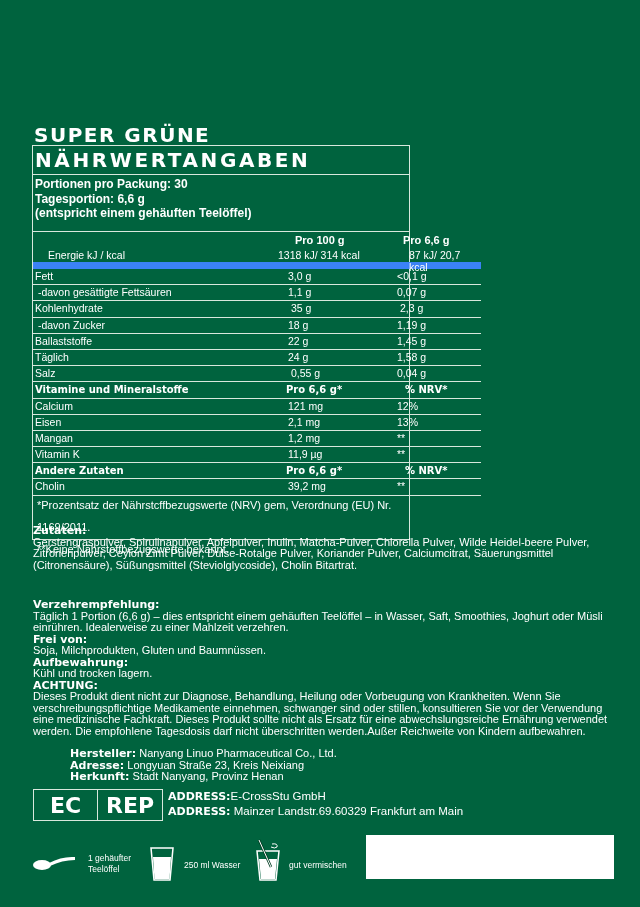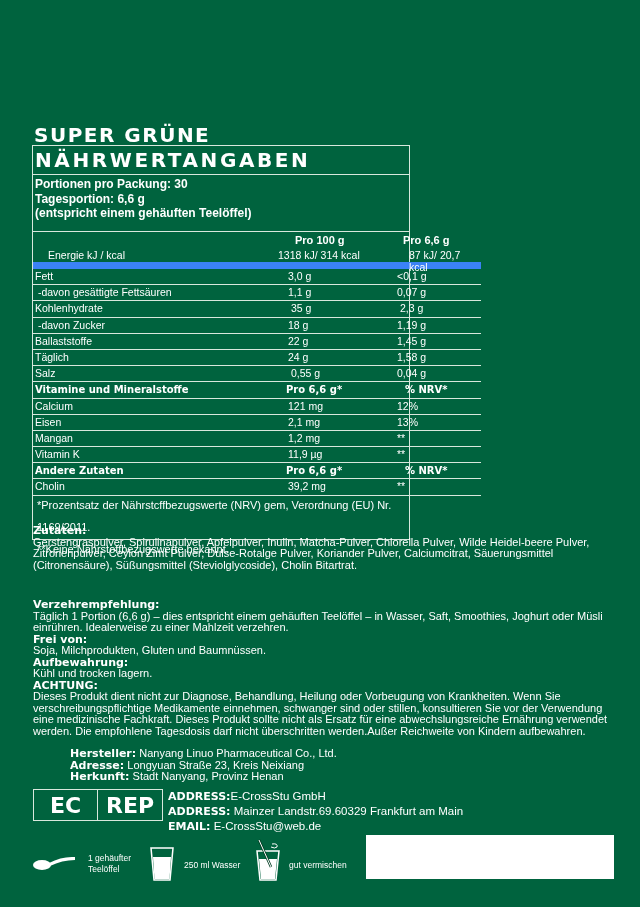--- a/index.html
+++ b/index.html
@@ -230,21 +230,20 @@
   <div><span class="hd">Herkunft:</span><span style="white-space:pre"> Stadt Nanyang, Provinz Henan</span></div>
 </div>
 
 <div class="abs ecrep">
   <div class="cell c1">EC</div>
   <div class="cell c2">REP</div>
 </div>
 <div class="abs rep-info">
   <div><b>ADDRESS:</b><span>E-CrossStu GmbH</span></div>
   <div><b>ADDRESS:</b><span style="white-space:pre"> Mainzer Landstr.69.60329 Frankfurt am Main</span></div>
-  <div><b>EMAIL:</b><span style="white-space:pre"> E-CrossStu@web.de</span></div>
 </div>
 
 <div class="abs" style="left:32px; top:852px;">
   <svg width="44" height="22" viewBox="0 0 44 22">
     <ellipse cx="10" cy="13" rx="9" ry="5" fill="#ffffff"></ellipse>
     <path d="M17 11 Q30 4 43 5 L43 8 Q30 8 18 14 Z" fill="#ffffff"></path>
   </svg>
 </div>
 <div class="abs u-label" style="left:88px; top:853px;">
   <div>1 gehäufter</div>

